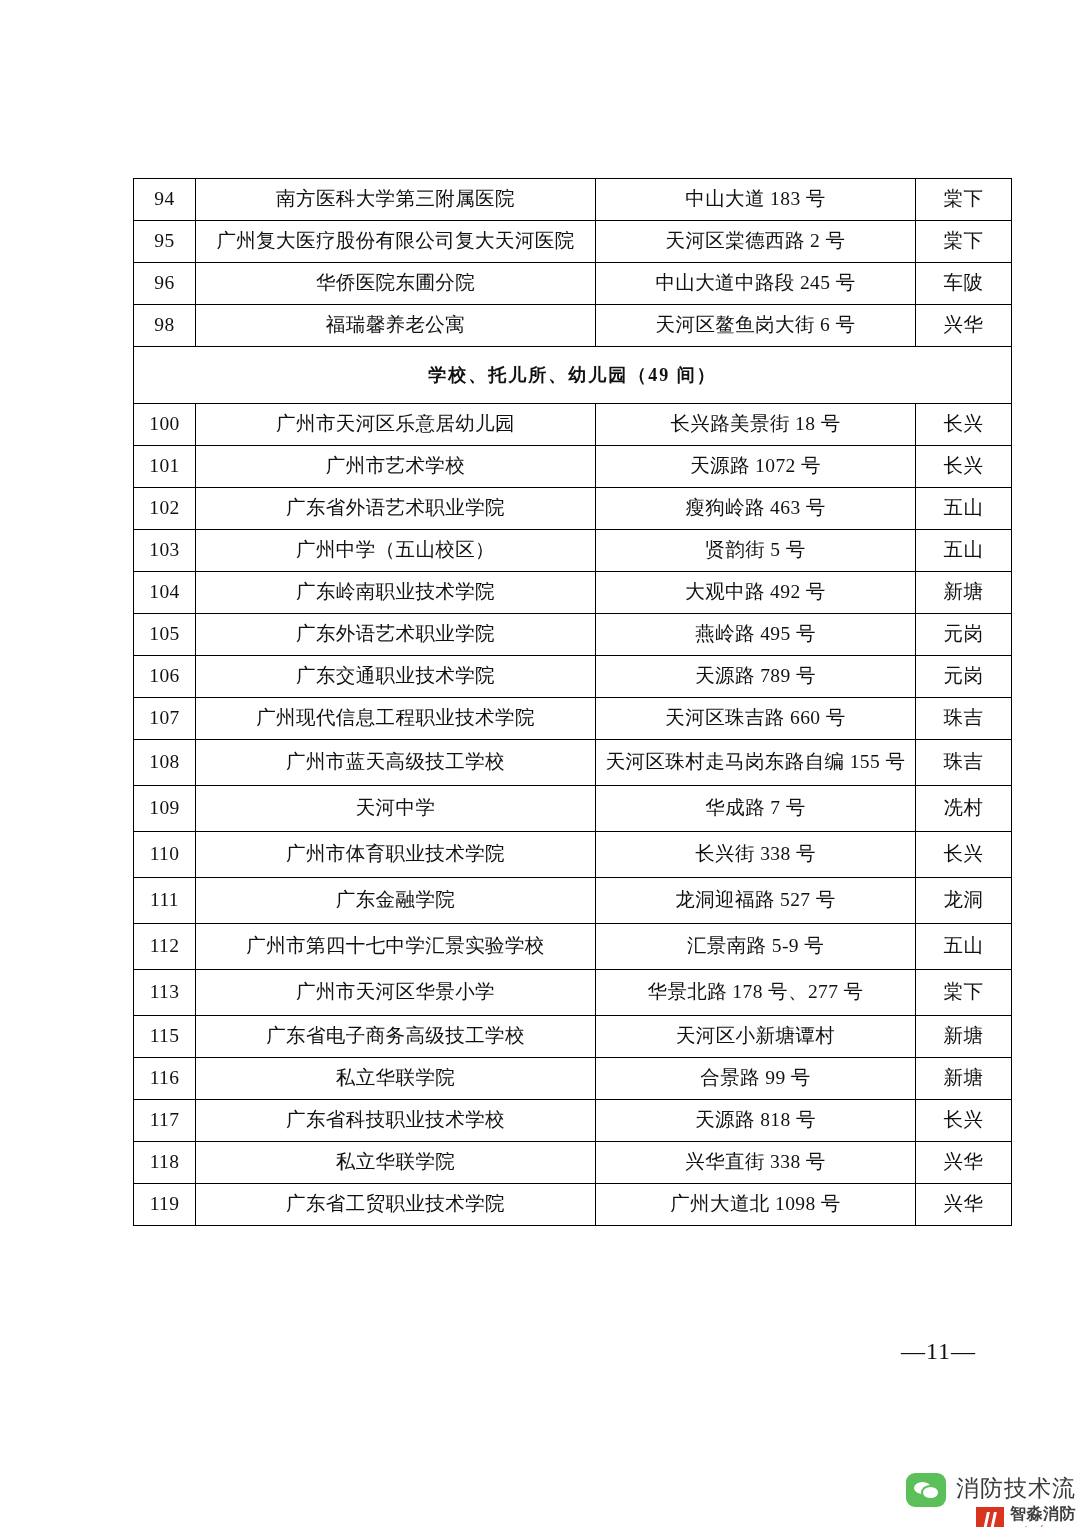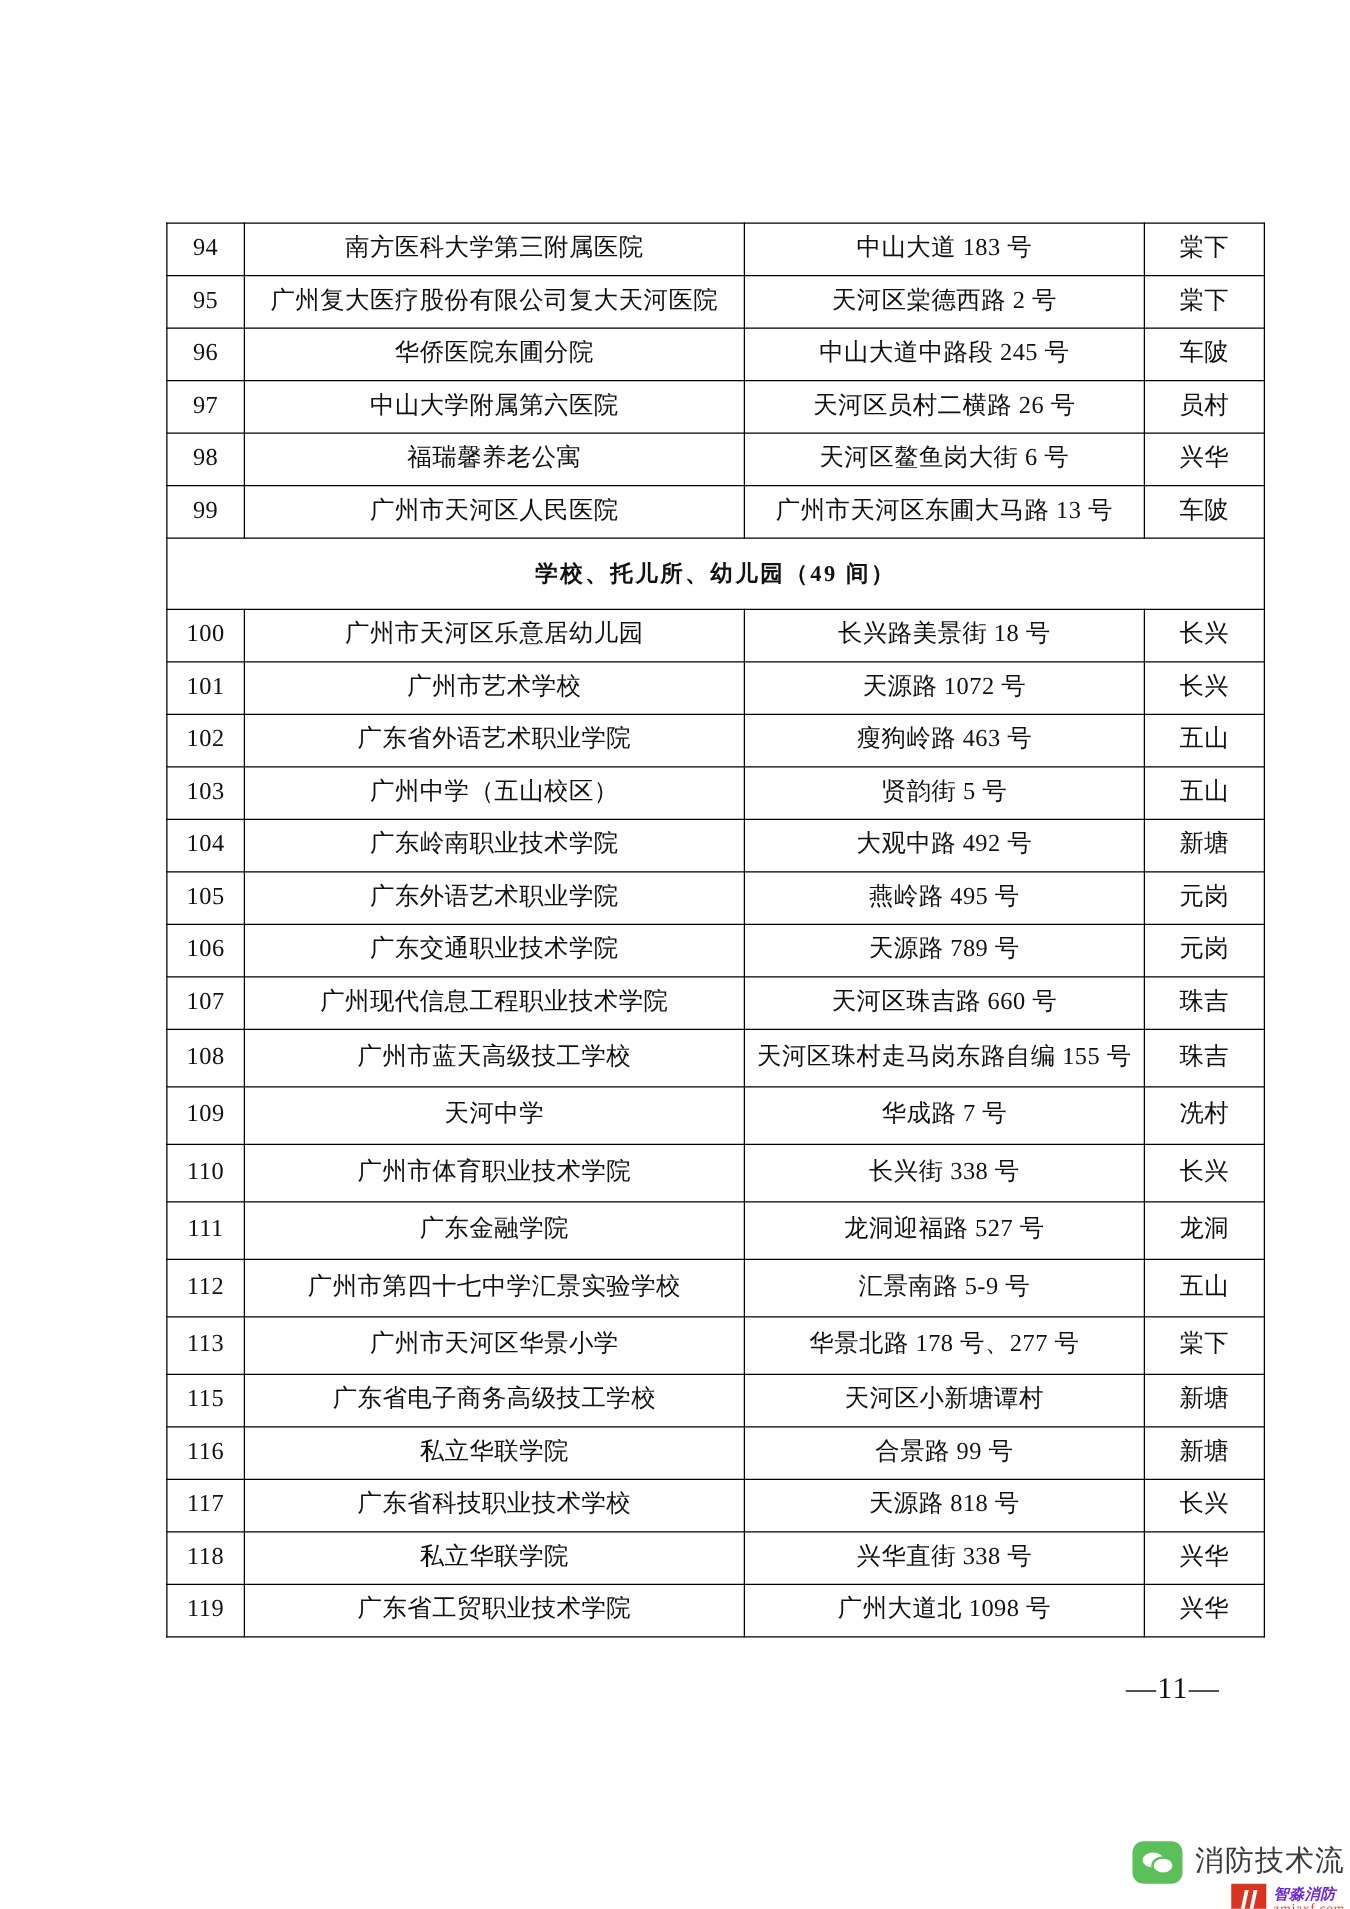--- a/index.html
+++ b/index.html
@@ -126,26 +126,25 @@
   .brand-logo::after {
     content: "";
     position: absolute;
     left: 9px; top: 5px;
     width: 3px; height: 18px;
     background: #fff;
     transform: skewX(-12deg);
     box-shadow: 7px 0 0 #fff;
   }
   .brand-name {
-    font-size: 12px;
-    color: #6d28d9;
+    font-size: 16px;
+    color: #404040;
     font-weight: bold;
     line-height: 1.05;
     letter-spacing: 0.5px;
-    font-style: italic;
   }
   .brand-url {
     font-size: 11px;
     color: #d8341f;
     letter-spacing: 0.5px;
   }
   .brand-stack { display: flex; flex-direction: column; }
 </style>
 </head>
 <body>
@@ -172,36 +171,24 @@
         <td>天河区棠德西路 2 号</td>
         <td>棠下</td>
       </tr>
       <tr class="row-h">
         <td>96</td>
         <td>华侨医院东圃分院</td>
         <td>中山大道中路段 245 号</td>
         <td>车陂</td>
       </tr>
       <tr class="row-h">
-        <td>97</td>
-        <td>中山大学附属第六医院</td>
-        <td>天河区员村二横路 26 号</td>
-        <td>员村</td>
-      </tr>
-      <tr class="row-h">
         <td>98</td>
         <td>福瑞馨养老公寓</td>
         <td>天河区鳌鱼岗大街 6 号</td>
         <td>兴华</td>
-      </tr>
-      <tr class="row-h">
-        <td>99</td>
-        <td>广州市天河区人民医院</td>
-        <td>广州市天河区东圃大马路 13 号</td>
-        <td>车陂</td>
       </tr>
 
       <tr class="section-row">
         <td colspan="4">学校、托儿所、幼儿园（49 间）</td>
       </tr>
 
       <tr class="row-h">
         <td>100</td>
         <td>广州市天河区乐意居幼儿园</td>
         <td>长兴路美景街 18 号</td>

